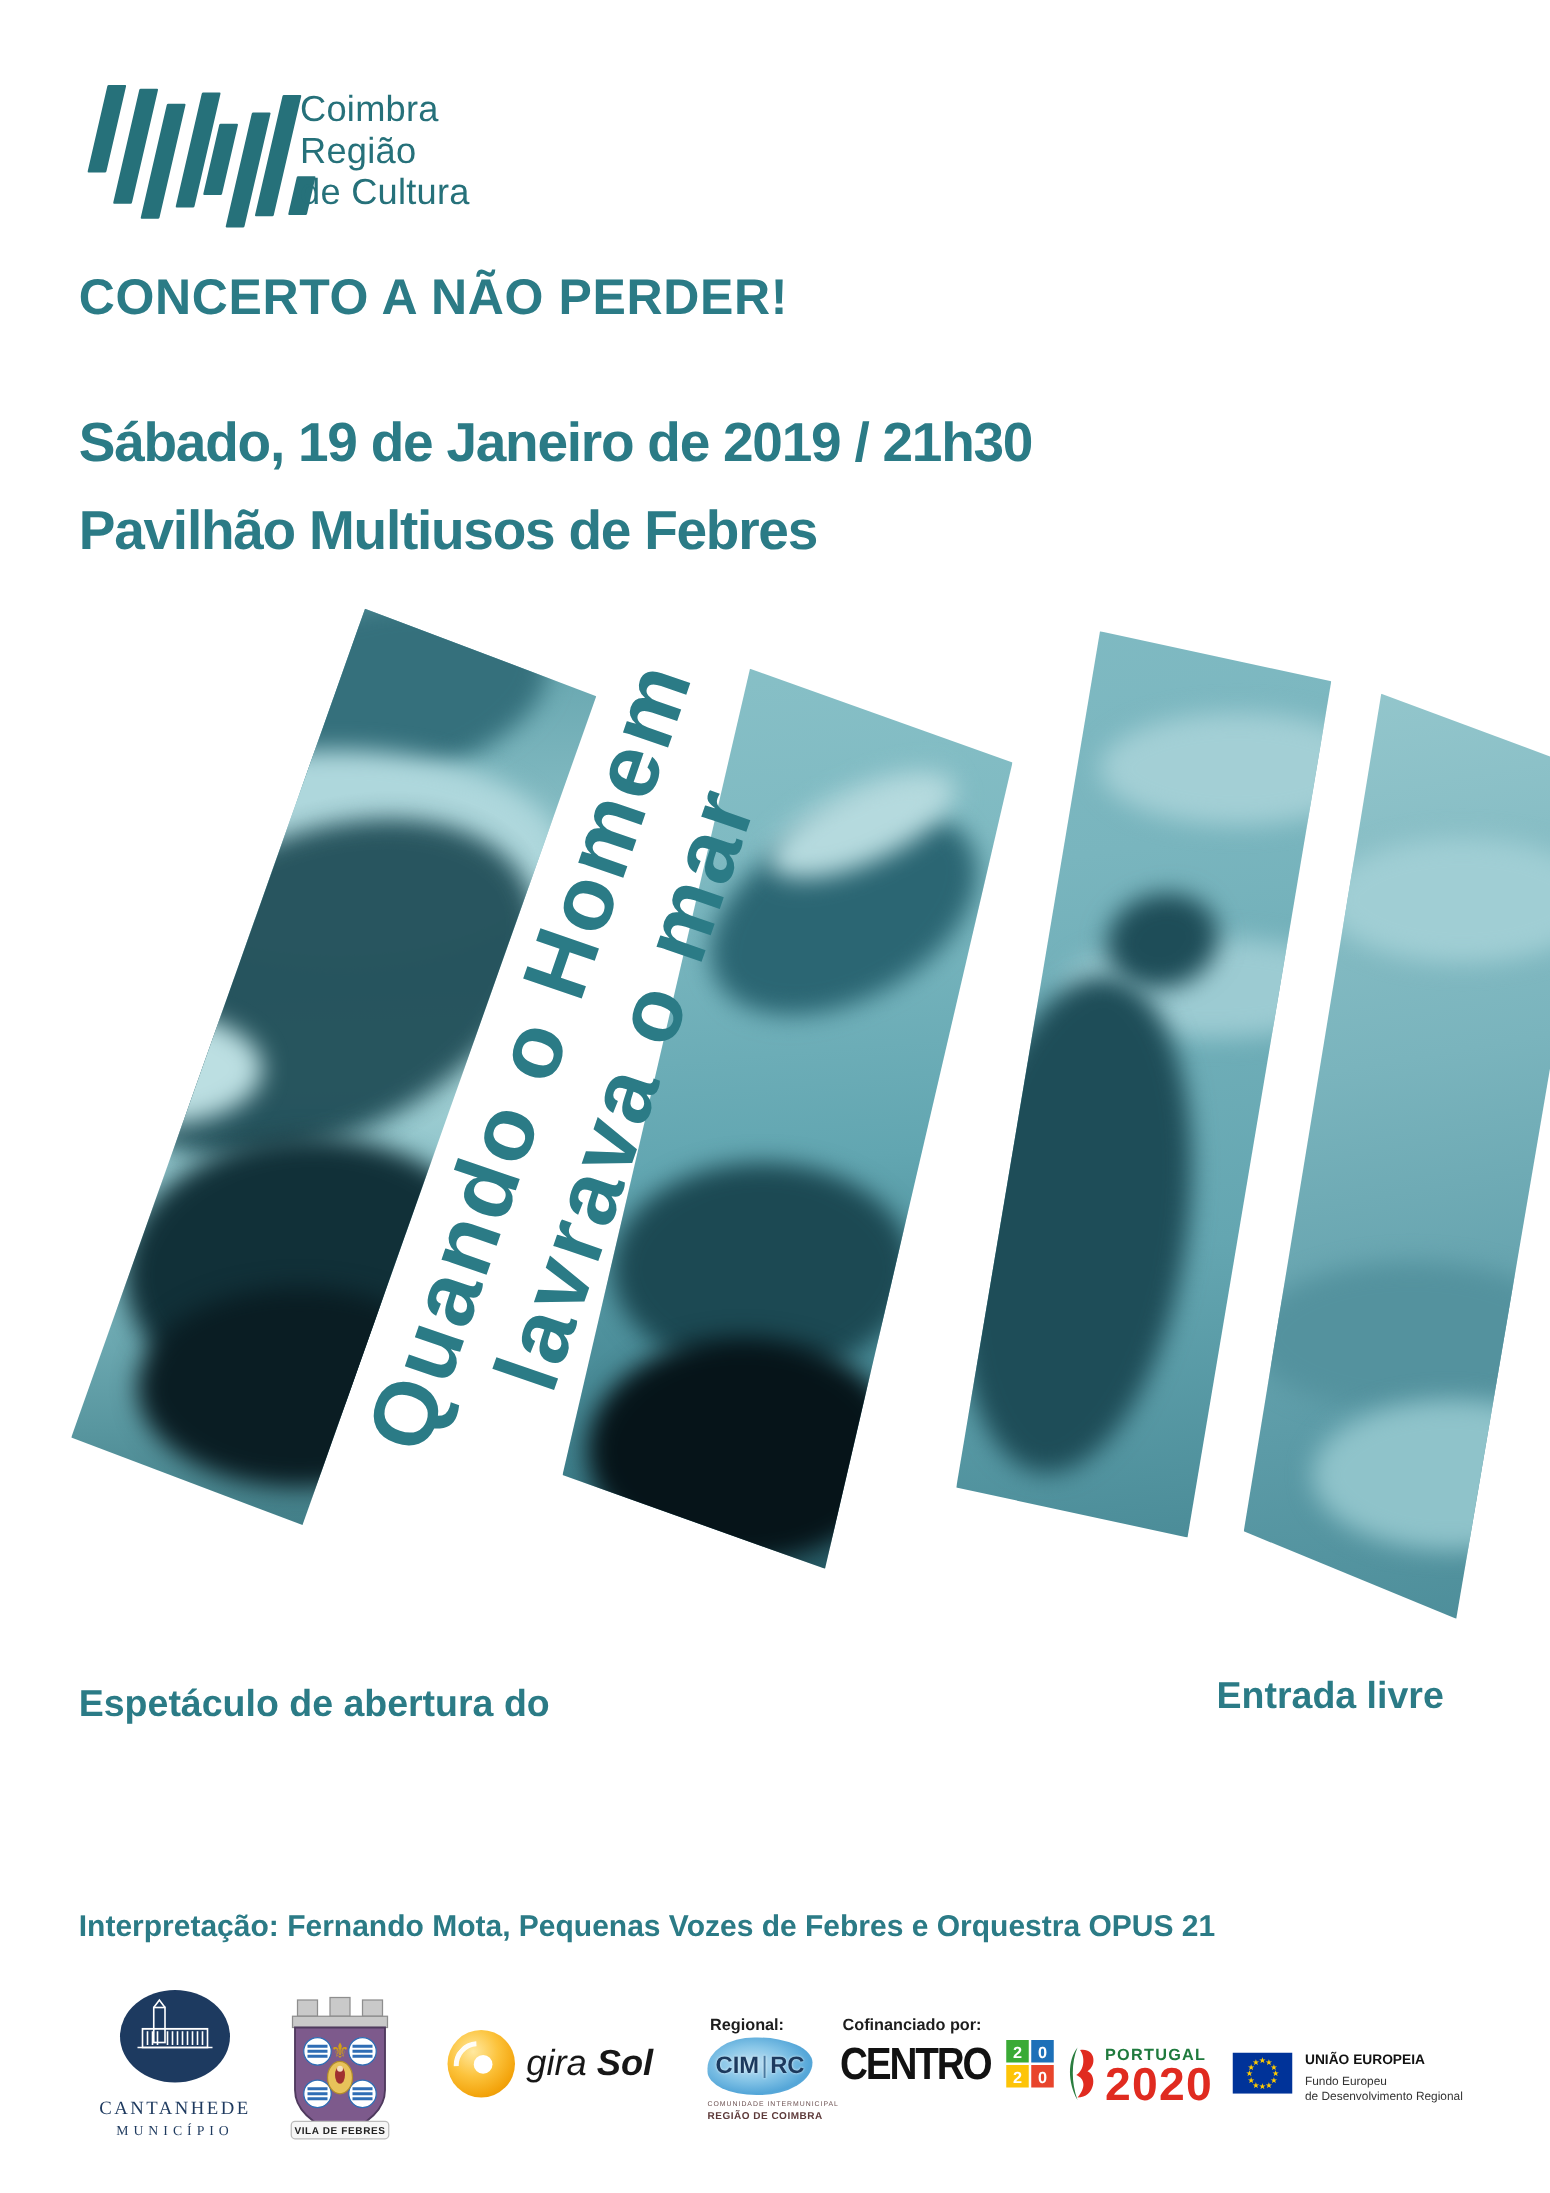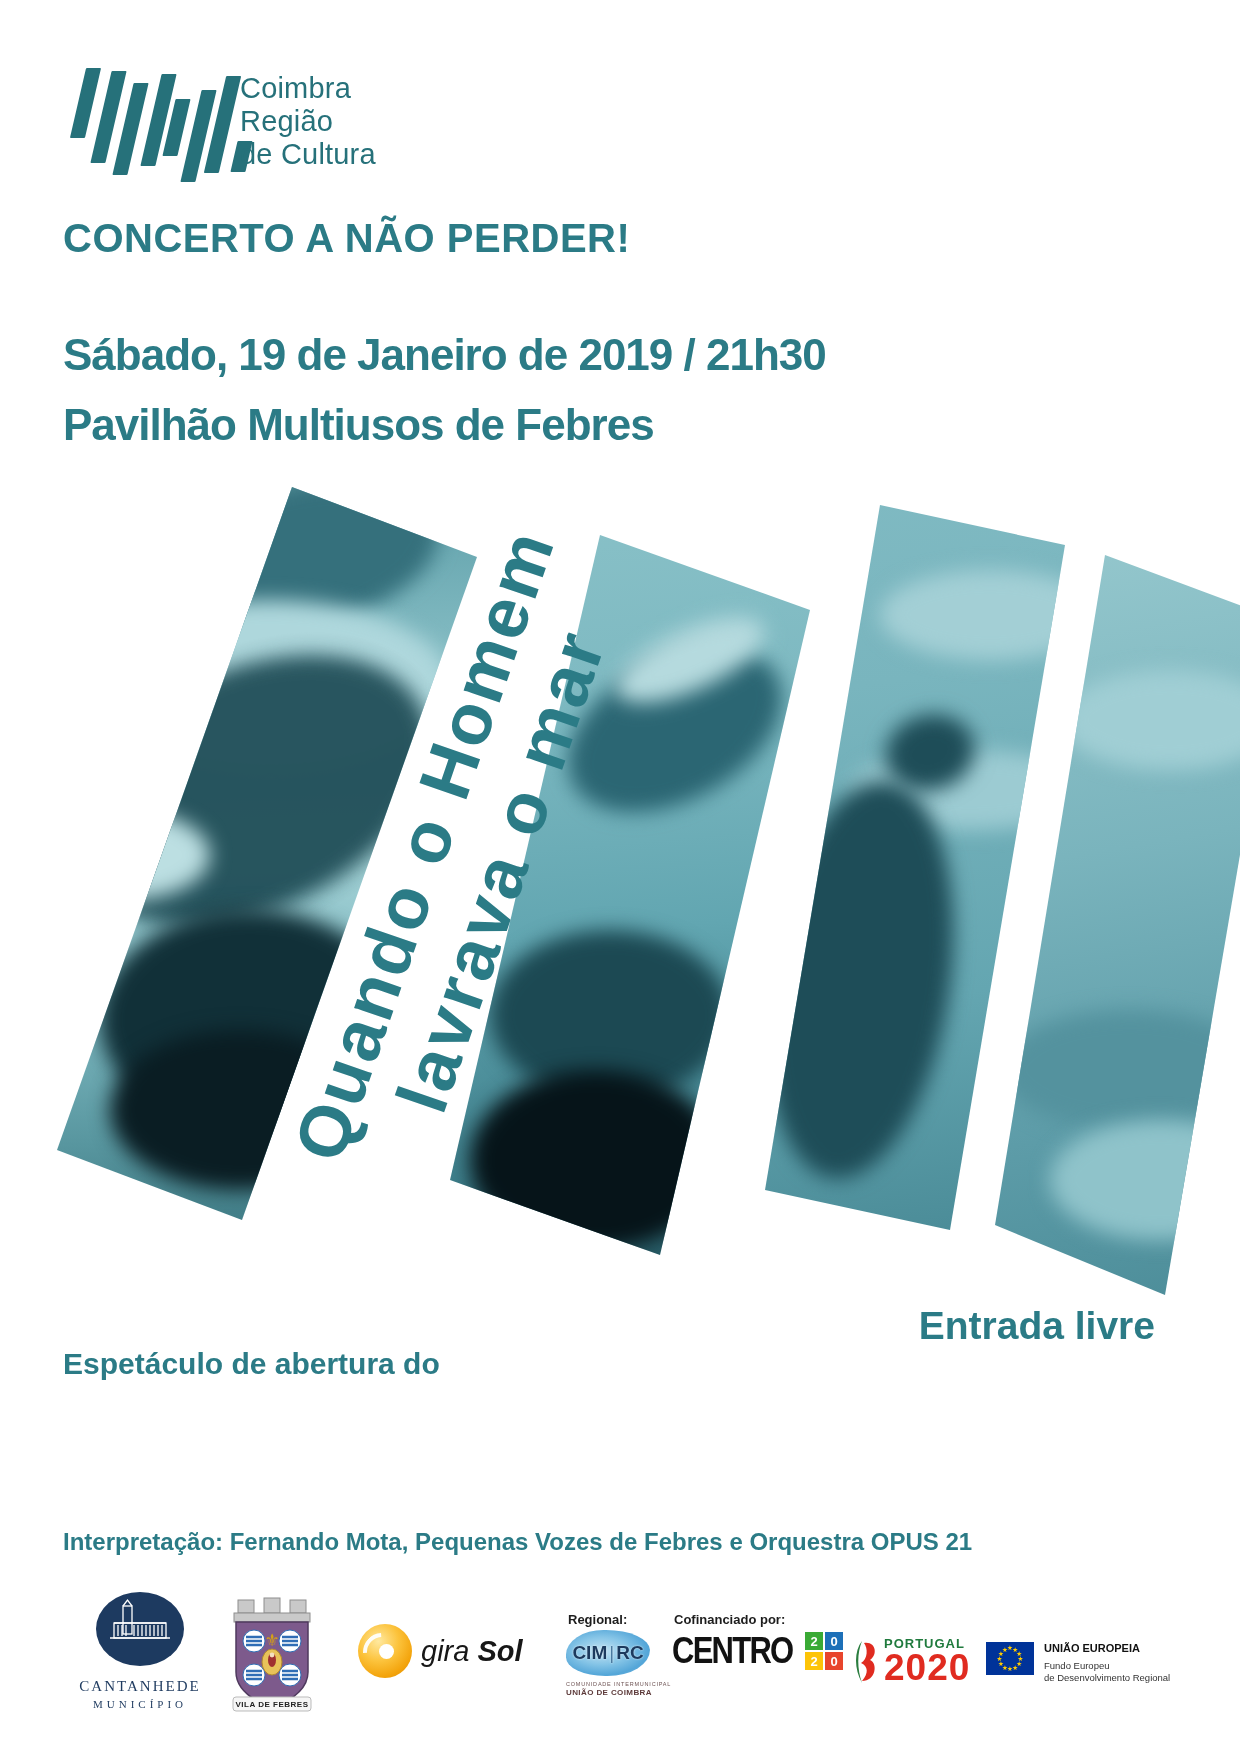--- a/index.html
+++ b/index.html
@@ -25,21 +25,21 @@
   .s2{clip-path:polygon(600px 105px,810px 180px,660px 825px,450px 750px);
       background:linear-gradient(175deg,#8fc5cb 0%,#7fbac2 30%,#62a6b1 55%,#3e7f8b 78%,#1d4c56 92%);}
   .s3{clip-path:polygon(880px 75px,1065px 115px,950px 800px,765px 760px);
       background:linear-gradient(172deg,#85bec6 0%,#79b5be 35%,#64a6b1 65%,#4a8b97 88%);}
   .s4{clip-path:polygon(1105px 125px,1280px 190px,1165px 865px,995px 795px);
       background:linear-gradient(170deg,#7fb9c1 0%,#93c6cc 28%,#7ab4bd 55%,#5d9ca8 80%,#4a8b97 100%);}
   .rot-title{position:absolute;left:83px;top:777px;width:760px;text-align:center;
     transform:rotate(-71deg);color:#2b7b86;font-weight:700;font-size:72px;line-height:81px;letter-spacing:3px;white-space:nowrap;}
   
   .info{position:absolute;left:63px;top:1338px;color:#2b7b86;font-weight:700;font-size:30px;line-height:52px;}
-  .admission{position:absolute;right:85px;top:1304px;color:#2b7b86;font-weight:700;font-size:39px;margin-left:46px;}
+  .admission{position:absolute;right:85px;top:1340px;color:#2b7b86;font-weight:700;font-size:30px;margin-left:46px;}
   .cast{position:absolute;left:63px;top:1528px;color:#2b7b86;font-weight:700;font-size:24px;}
   
   .sponsor-label{position:absolute;color:#1d1d1d;font-weight:700;font-size:13px;}
   .cant-block{position:absolute;left:70px;top:1590px;width:140px;text-align:center;}
   .cant-name{font-family:"Liberation Serif",serif;color:#1e3a5f;font-size:15px;letter-spacing:2px;margin-top:6px;}
   .cant-sub{font-family:"Liberation Serif",serif;color:#1e3a5f;font-size:11px;letter-spacing:4px;margin-top:3px;}
   .febres-block{position:absolute;left:228px;top:1594px;width:90px;}
   .girasol{position:absolute;left:358px;top:1624px;display:flex;align-items:center;gap:9px;}
   .sun{width:54px;height:54px;border-radius:50%;position:relative;
     background:radial-gradient(circle at 38% 32%, #ffe9a0 0%, #fcc33c 40%, #f3a30b 72%, #d98a00 100%);}
@@ -54,21 +54,21 @@
     display:flex;align-items:center;justify-content:center;}
   .cim-text{font-weight:700;font-size:19px;color:#1c3a5e;text-shadow:0 0 2px #eaf5fb;}
   .cim-div{font-weight:300;color:#4a7aa0;padding:0 2px;}
   .cim-l1{font-size:5.5px;color:#6d5252;letter-spacing:.8px;margin-top:5px;}
   .cim-l2{font-size:8px;font-weight:700;color:#5d3a3a;letter-spacing:.4px;margin-top:1px;}
   .centro-block{position:absolute;left:672px;top:1630px;}
   .centro-row{display:flex;align-items:center;gap:5px;}
   .centro-word{font-weight:700;font-size:36px;color:#121212;letter-spacing:-2px;transform:scaleX(.86);transform-origin:left center;}
   .sq-grid{display:grid;grid-template-columns:18px 18px;grid-auto-rows:18px;gap:2px;margin-left:-12px;}
   .sq{display:flex;align-items:center;justify-content:center;color:#fff;font-weight:700;font-size:13px;}
-  .pt-block{position:absolute;left:852px;top:1636px;display:flex;align-items:flex-end;gap:6px;}
+  .pt-block{position:absolute;left:852px;top:1636px;display:flex;align-items:flex-start;gap:6px;}
   .pt-country{color:#1f7a3d;font-weight:700;font-size:13px;letter-spacing:1px;}
   .pt-year{color:#e02b20;font-weight:700;font-size:37px;line-height:34px;letter-spacing:1px;}
   .eu-block{position:absolute;left:986px;top:1642px;display:flex;gap:10px;align-items:flex-start;}
   .eu-name{font-weight:700;font-size:11px;color:#111;}
   .eu-fund{font-size:9.5px;color:#333;line-height:12px;margin-top:6px;}
 </style>
 </head>
 <body>
 
 <div class="brand-bars">
@@ -180,21 +180,21 @@
 </div>
 
 <div class="sponsor-label" style="left:568px;top:1612px;">Regional:</div>
 <div class="cim-block">
   <div class="cim-blob">
     <span class="cim-text">CIM</span>
       <span class="cim-text cim-div">|</span>
       <span class="cim-text">RC</span>
   </div>
   <div class="cim-l1">COMUNIDADE INTERMUNICIPAL</div>
-  <div class="cim-l2">UNIÃO DE COIMBRA</div>
+  <div class="cim-l2">REGIÃO DE COIMBRA</div>
 </div>
 
 <div class="sponsor-label" style="left:674px;top:1612px;">Cofinanciado por:</div>
 <div class="centro-block">
   <div class="centro-row">
     <div class="centro-word">CENTRO</div>
     <div class="sq-grid">
       <div class="sq" style="background: rgb(58, 170, 53);">2</div>
       <div class="sq" style="background: rgb(29, 112, 184);">0</div>
       <div class="sq" style="background: rgb(253, 196, 8);">2</div>

